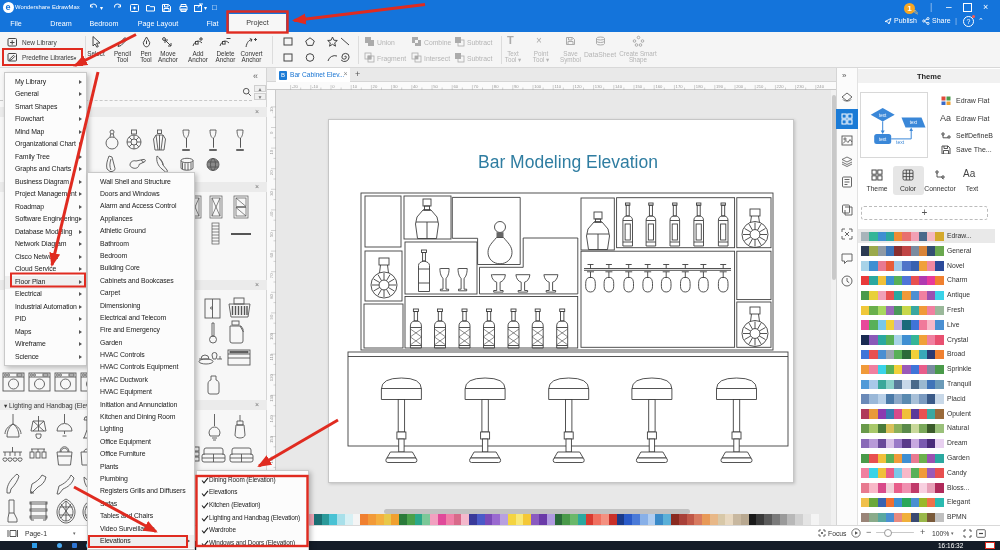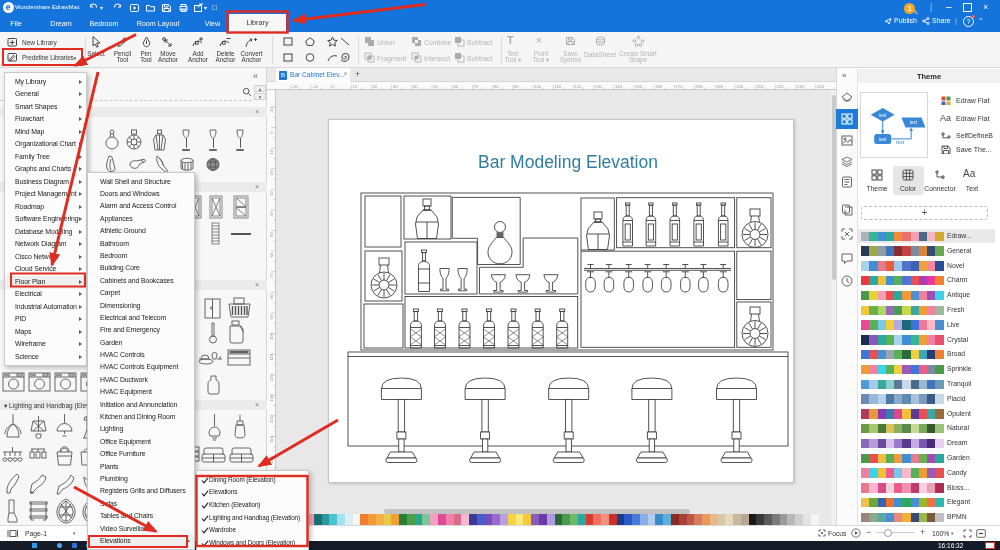--- a/index.html
+++ b/index.html
@@ -38,24 +38,24 @@
 <div class="a" style="left:212px;top:3px;color:#fff;font-size:8px;">□</div>
 <div class="a" style="left:904px;top:3px;width:11px;height:11px;background:#F5A623;border-radius:50%;color:#fff;font-size:8px;font-weight:bold;text-align:center;line-height:11px;">1</div>
 <div class="a" style="left:913px;top:9px;color:#F5C36B;font-size:7px;">✎</div>
 <div class="a" style="left:930px;top:2px;color:#9fc4ef;font-size:9px;">|</div>
 <div class="a" style="left:946px;top:1px;color:#fff;font-size:10px;">–</div>
 <div class="a" style="left:963px;top:3px;width:7px;height:7px;border:1px solid #fff;"></div>
 <div class="a" style="left:983px;top:2px;color:#fff;font-size:9px;">×</div>
 <div class="a" style="left:16px;top:18.5px;width:80px;margin-left:-40px;text-align:center;color:#fff;font-size:7.2px;">File</div>
 <div class="a" style="left:61px;top:18.5px;width:80px;margin-left:-40px;text-align:center;color:#fff;font-size:7.2px;">Dream</div>
 <div class="a" style="left:104px;top:18.5px;width:80px;margin-left:-40px;text-align:center;color:#fff;font-size:7.2px;">Bedroom</div>
-<div class="a" style="left:158px;top:18.5px;width:80px;margin-left:-40px;text-align:center;color:#fff;font-size:7.2px;">Room Layout</div>
-<div class="a" style="left:212.5px;top:18.5px;width:80px;margin-left:-40px;text-align:center;color:#fff;font-size:7.2px;">View</div>
+<div class="a" style="left:158px;top:18.5px;width:80px;margin-left:-40px;text-align:center;color:#fff;font-size:7.2px;">Page Layout</div>
+<div class="a" style="left:212.5px;top:18.5px;width:80px;margin-left:-40px;text-align:center;color:#fff;font-size:7.2px;">Flat</div>
 <div class="a" style="left:229px;top:14px;width:57px;height:18px;background:#F7F7F7;"></div>
-<div class="a" style="left:229px;top:18px;width:57px;text-align:center;color:#3a3a3a;font-size:7.2px;">Library</div>
+<div class="a" style="left:229px;top:18px;width:57px;text-align:center;color:#3a3a3a;font-size:7.2px;">Project</div>
 <svg class="a" style="left:884px;top:17px" width="8" height="8" viewBox="0 0 8 8" fill="none" stroke="#fff" stroke-width="0.9">
     <path d="M1,4.5 L7,1.5 L5,7 L3.5,4.8 z"></path>
   </svg>
 <div class="a" style="left:894px;top:17px;color:#fff;font-size:7px;">Publish</div>
 <svg class="a" style="left:922px;top:17px" width="8" height="8" viewBox="0 0 8 8" fill="none" stroke="#fff" stroke-width="0.9">
     <circle cx="1.8" cy="4" r="1.1"></circle>
     <circle cx="6" cy="1.6" r="1.1"></circle>
     <circle cx="6" cy="6.4" r="1.1"></circle>
     <path d="M2.8,3.5 L5,2 M2.8,4.5 L5,6"></path>
   </svg>

